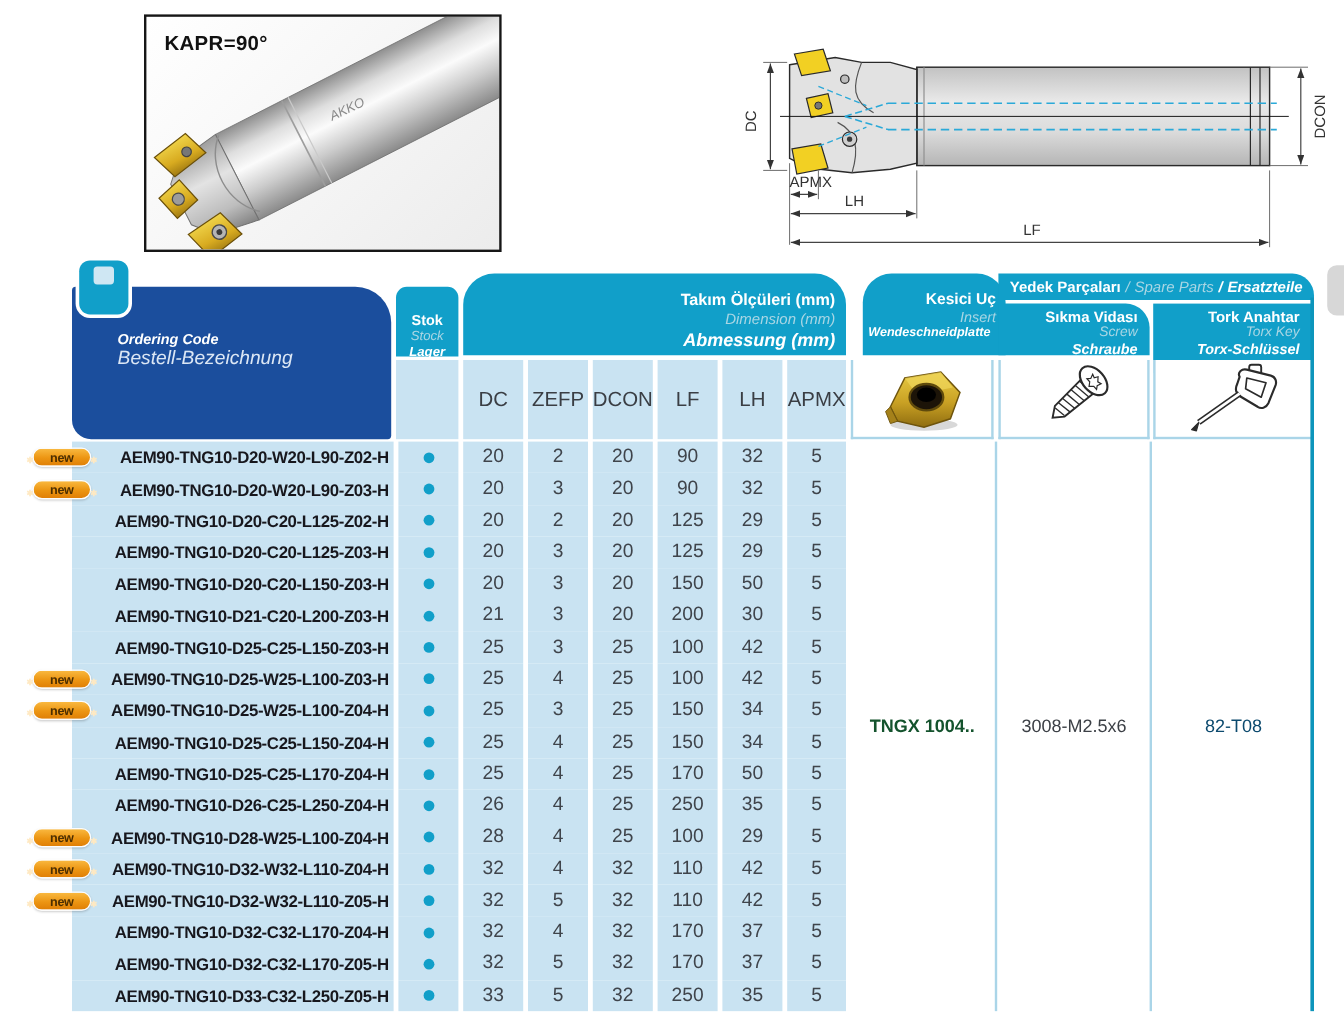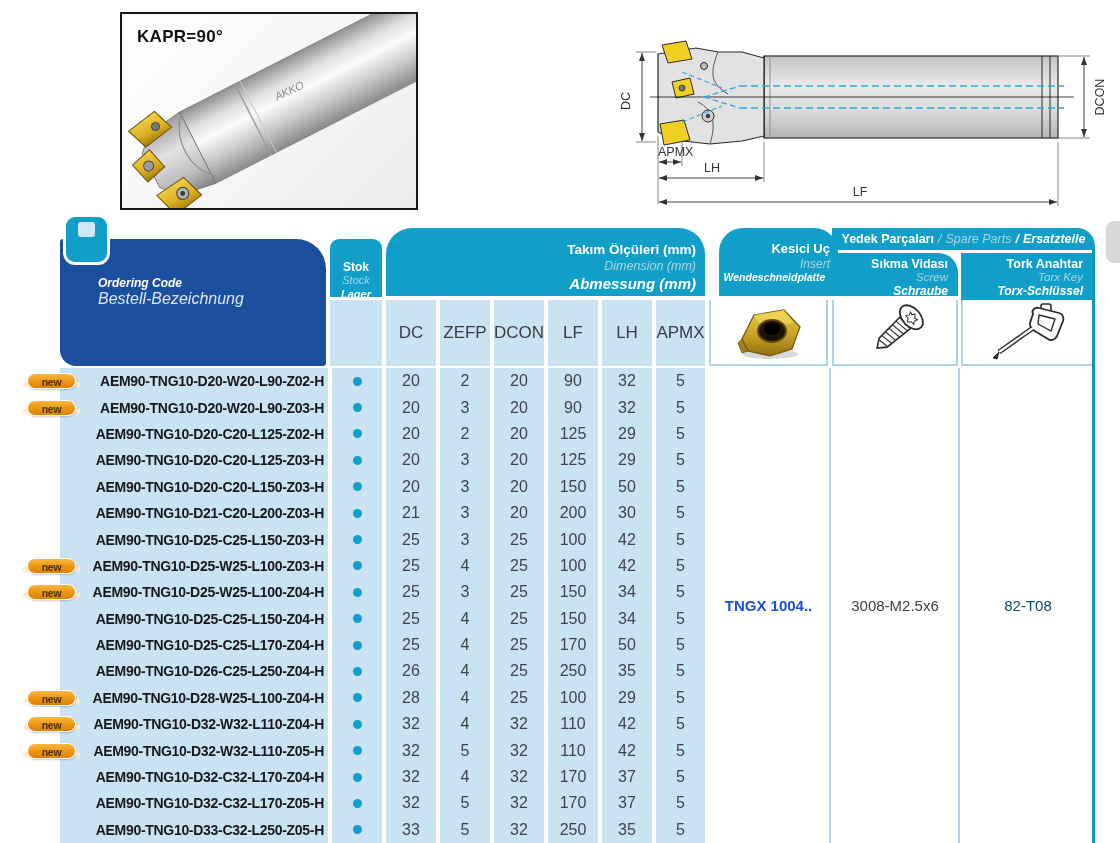--- a/index.html
+++ b/index.html
@@ -67,21 +67,21 @@
   .screw-head .t-de, .torx-head .t-de { font-size:12px; }
 
   .img-cell { position:absolute; top:300px; height:66px; background:#fff;
     border:2px solid #aad5e8; border-top:none; display:flex; align-items:center; justify-content:center; }
   .insert-img-cell { left:709px; width:119px; }
   .screw-img-cell { left:832px; width:126px; }
   .torx-img-cell { left:961px; width:134px; }
 
   
   .merged { position:absolute; top:368px; height:475px; display:flex; align-items:center; justify-content:center; background:#fff; }
-  .insert-code-cell { left:709px; width:119px; font-size:15px; font-weight:700; color:#1d4ed8; }
+  .insert-code-cell { left:709px; width:119px; font-size:15px; font-weight:700; color:#14532d; }
   .screw-code-cell { left:832px; width:126px; font-size:15px; color:#3c4046; }
   .torx-code-cell { left:961px; width:134px; font-size:15px; color:#0c4a6e; }
 
   .vline { position:absolute; top:368px; width:2px; height:475px; background:#aad5e8; }
   .vline-a { left:829px; } .vline-b { left:958px; }
   .right-border { position:absolute; left:1092px; top:248px; width:3px; height:595px; background:#0d95bb; }
   .page-tab { position:absolute; left:1106px; top:221px; width:14px; height:42px; background:#d7d7d7; border-radius:8px 0 0 8px; }
 
   
   .rows { position:absolute; left:60px; top:368px; width:645px; height:475px; display:flex; flex-direction:column; }

